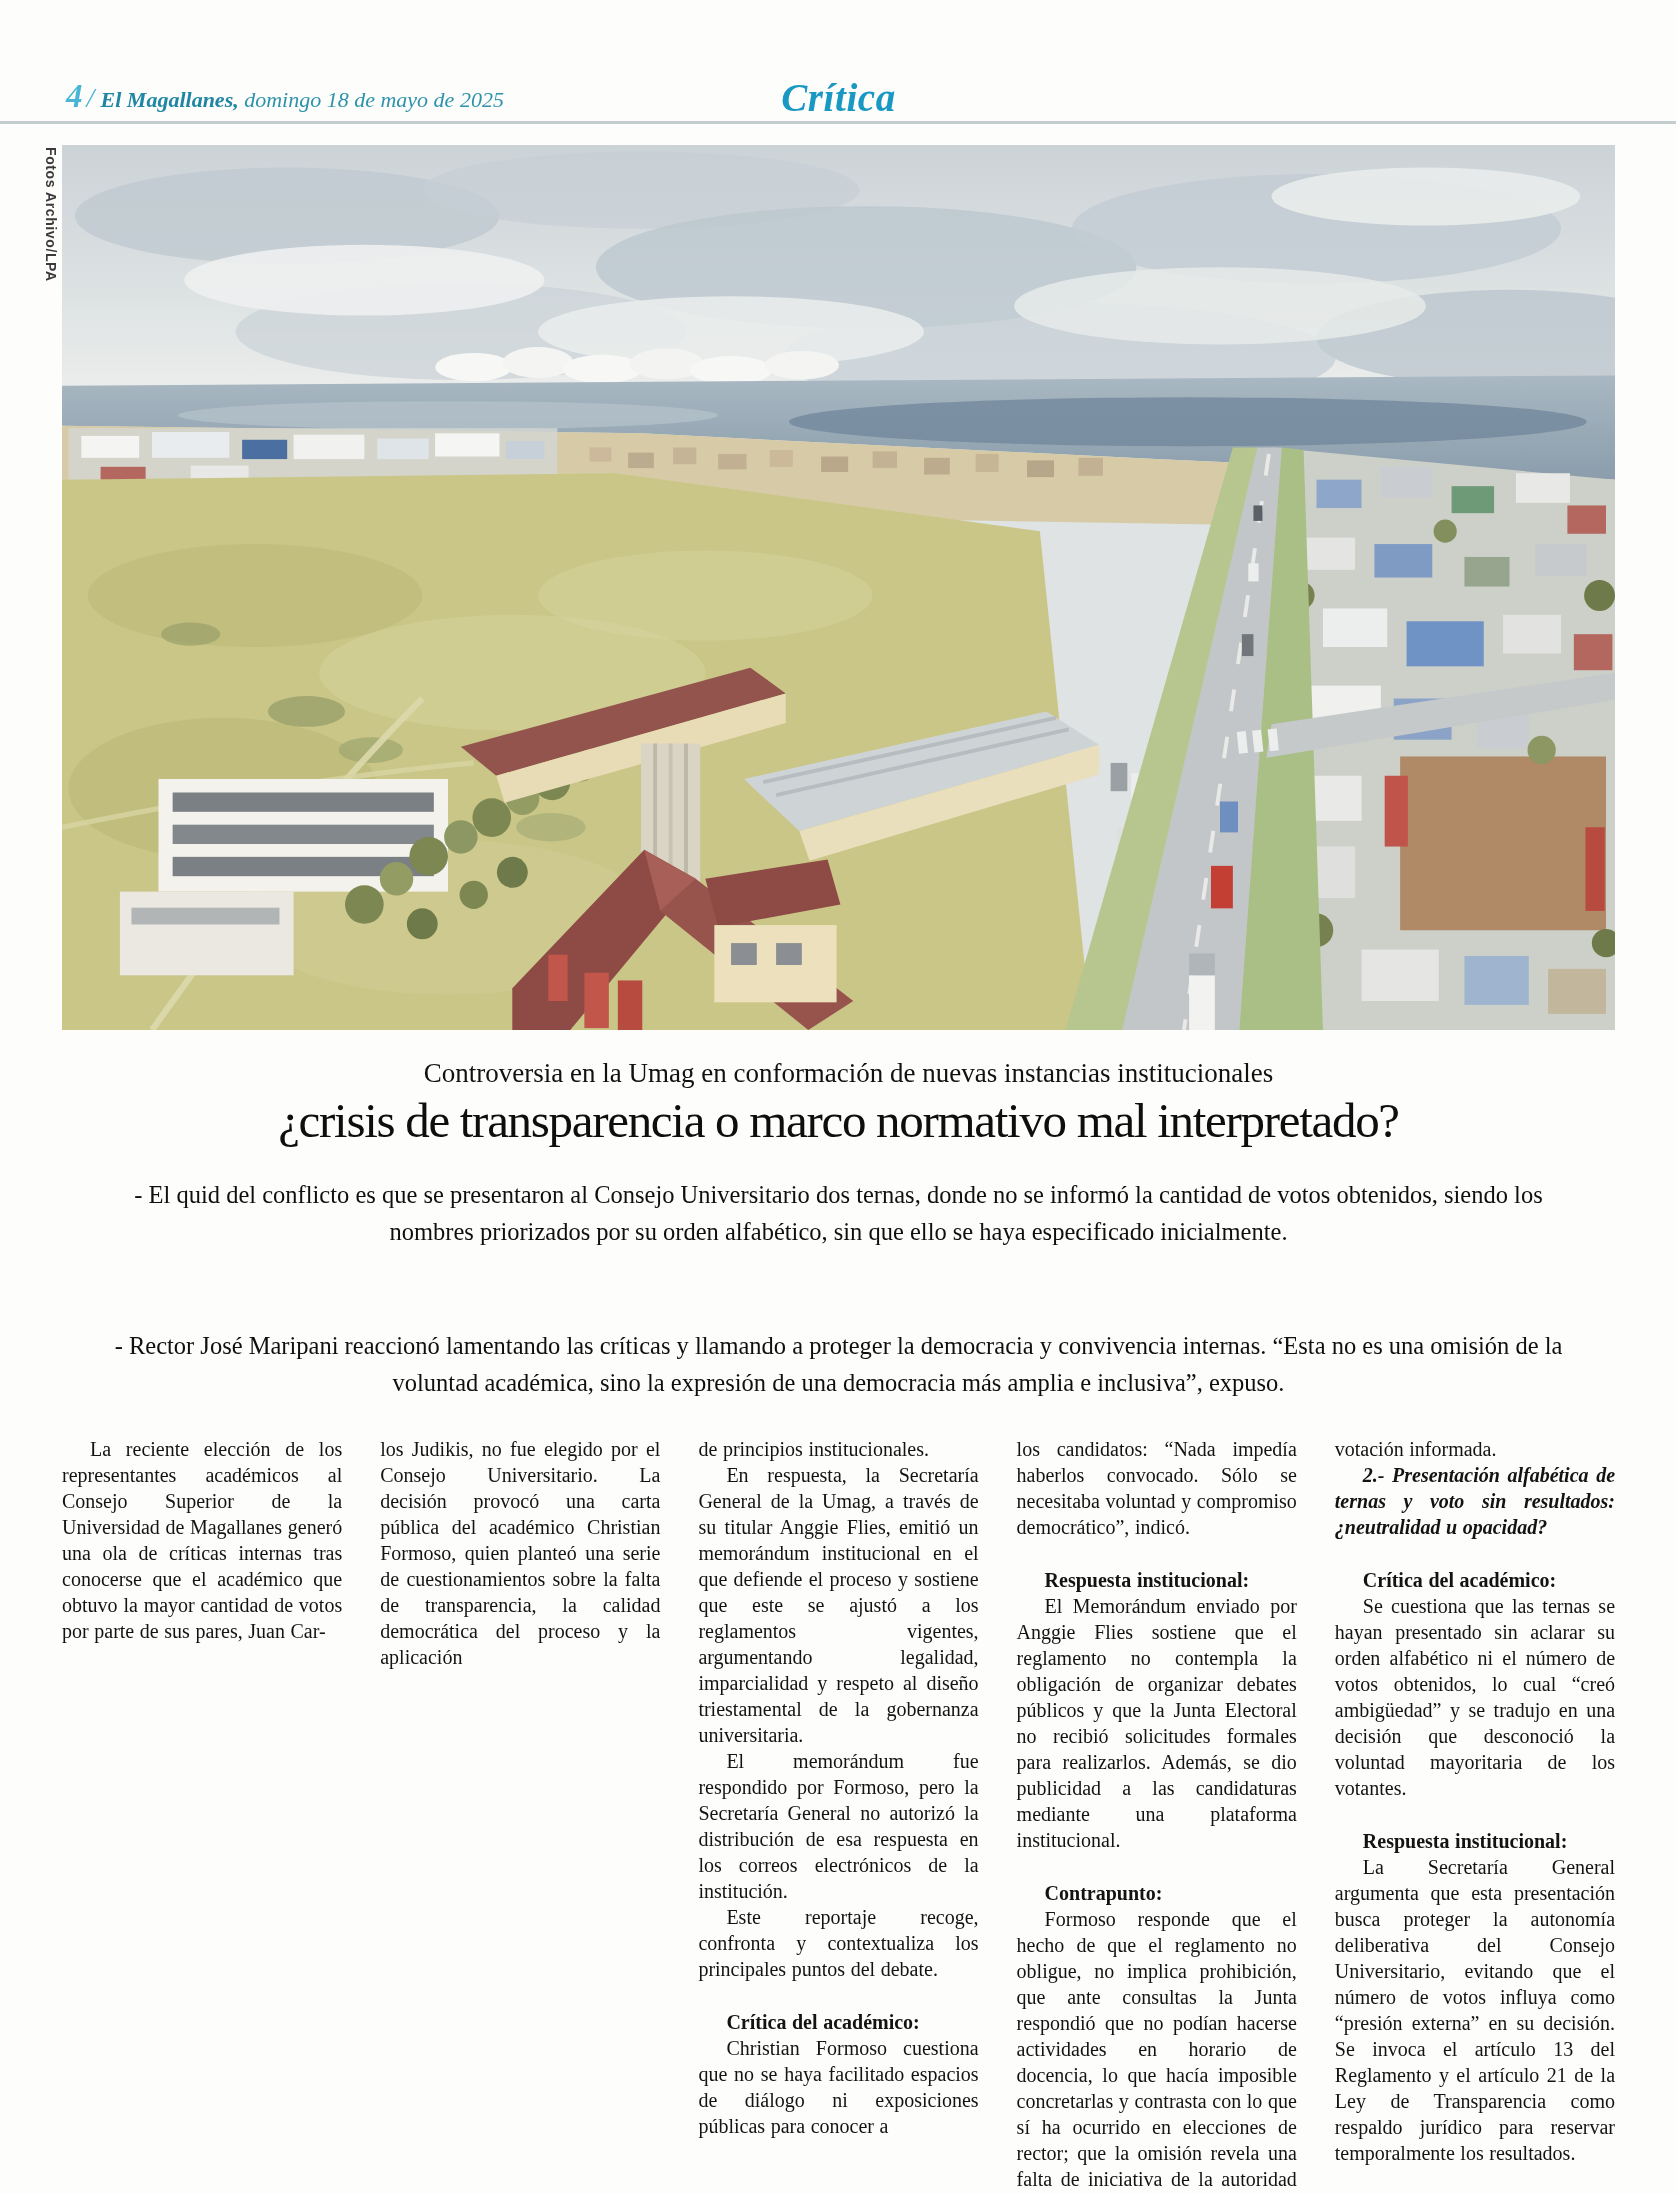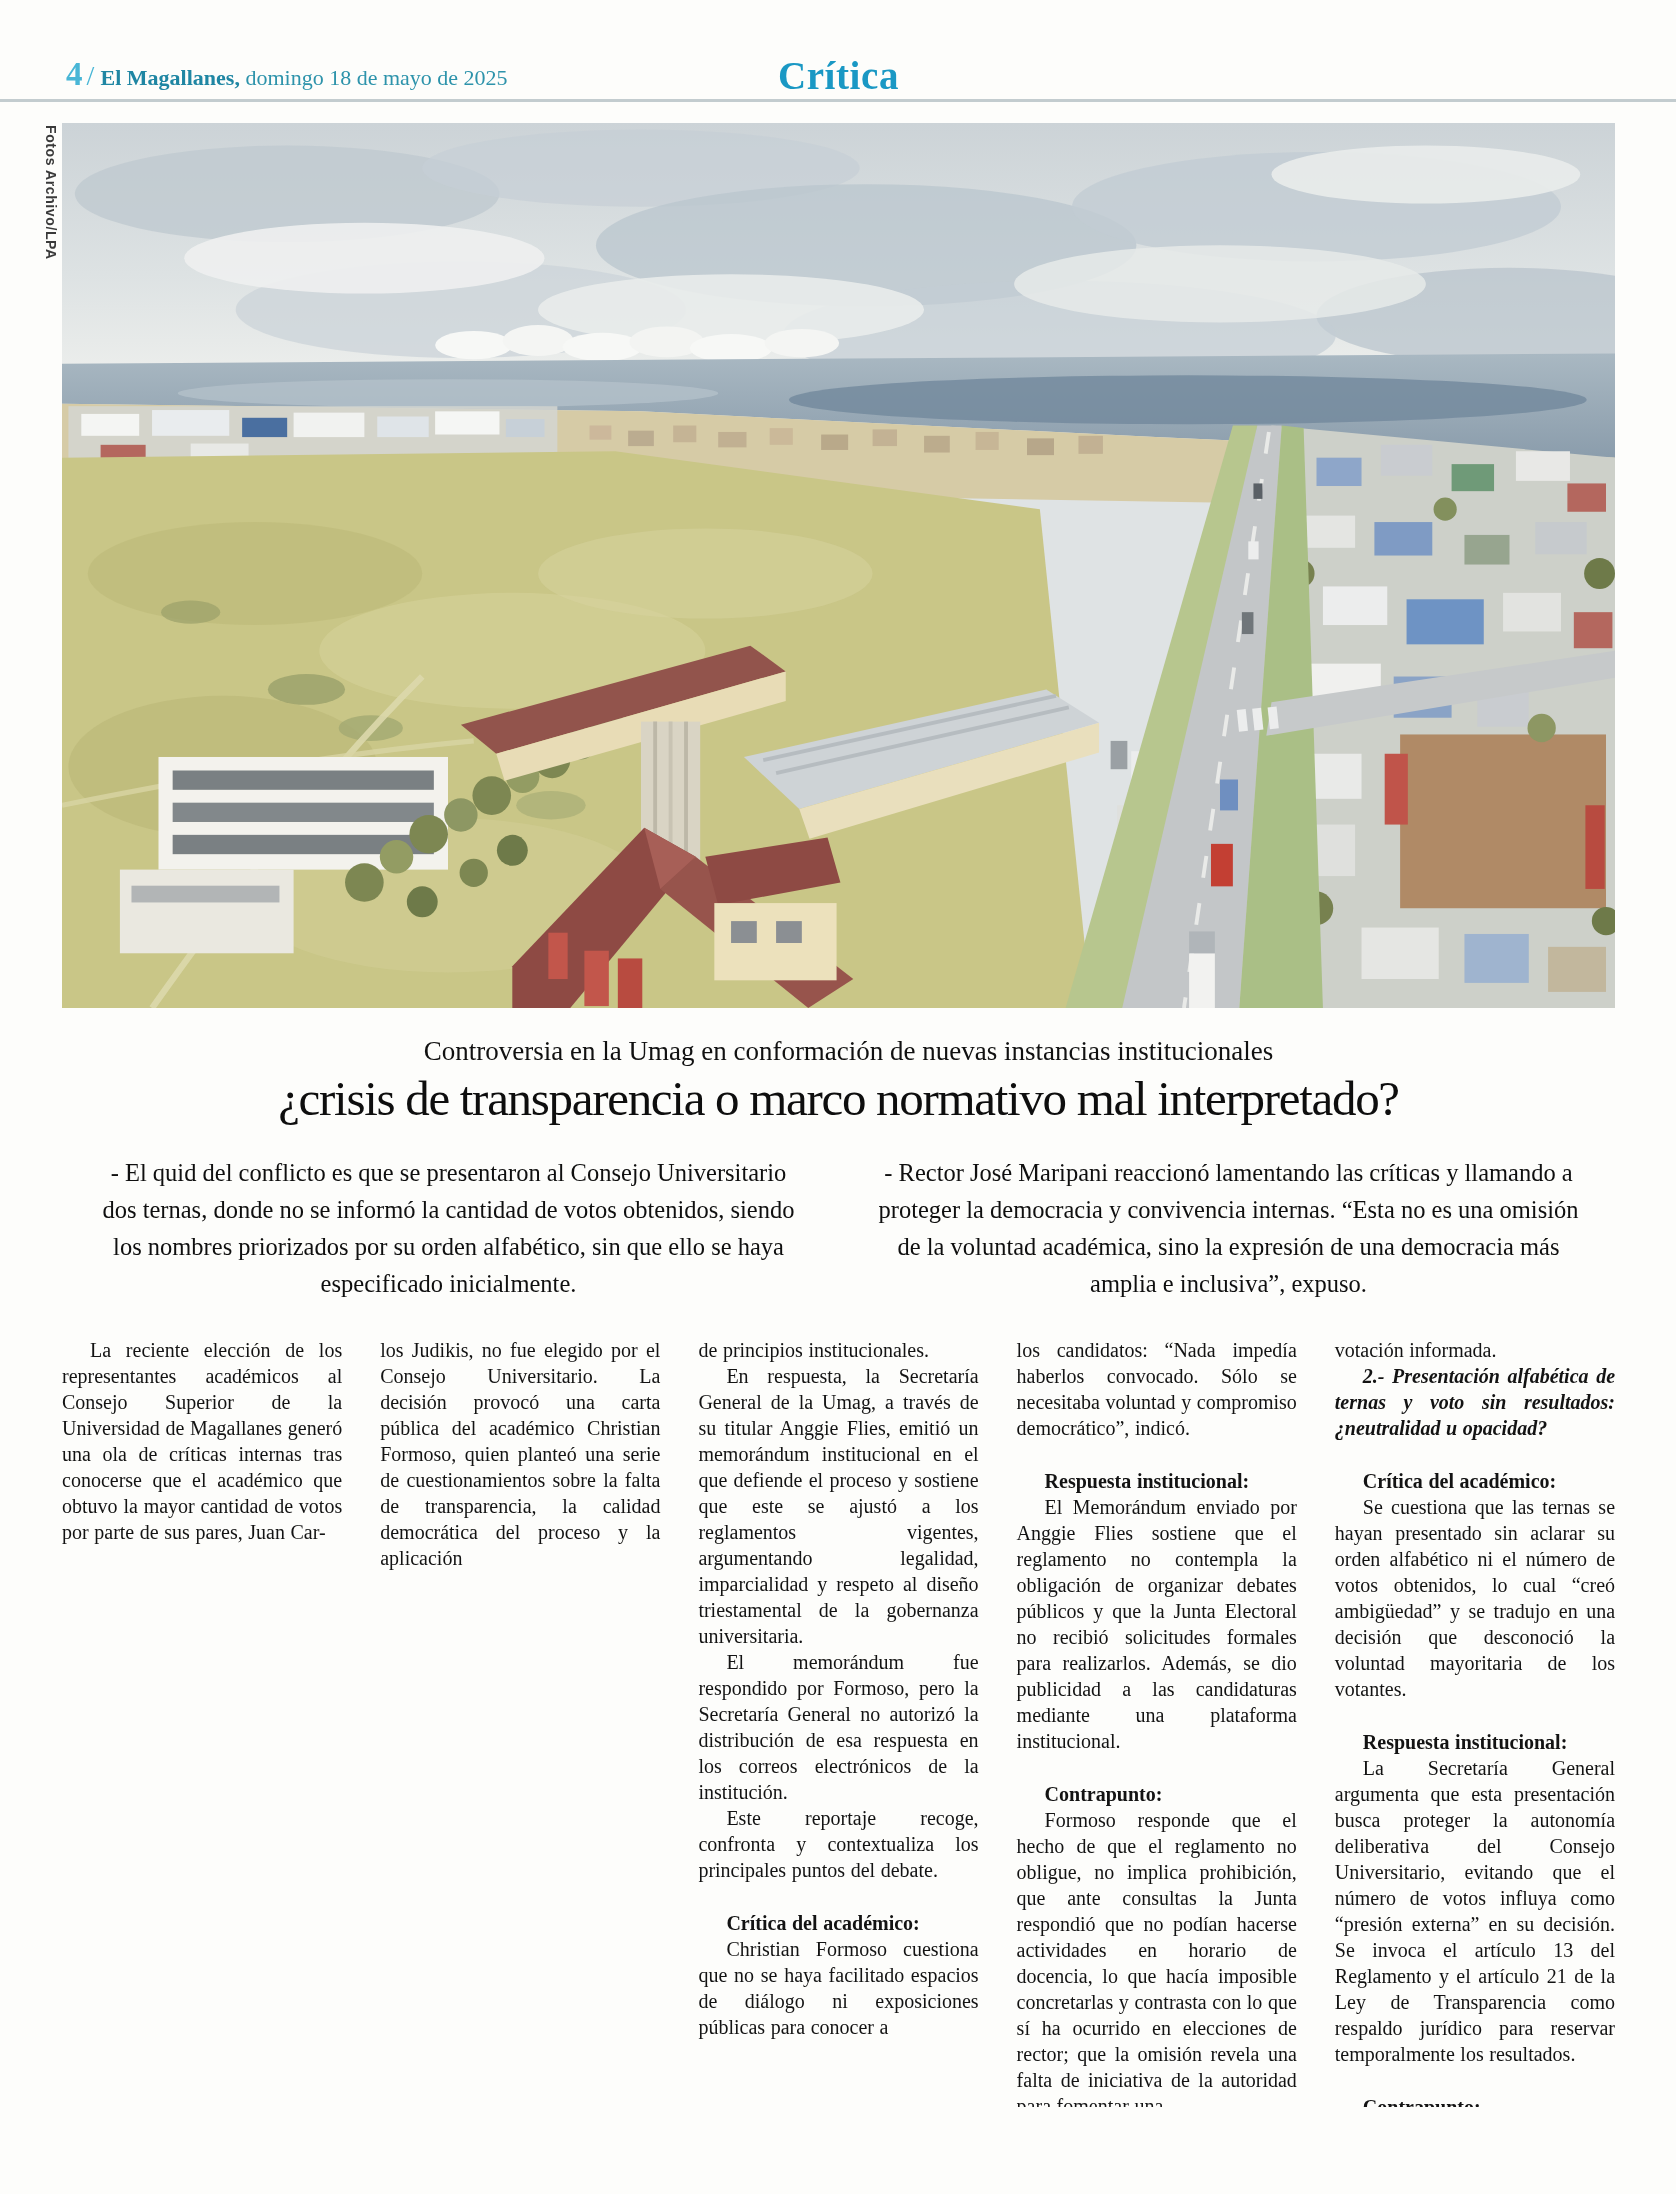--- a/index.html
+++ b/index.html
@@ -13,21 +13,21 @@
   html,body{background:#ffffff;}
   .page{
     position:relative;
     width:1677px;height:2194px;
     background:#fdfdfb;
     overflow:hidden;
     font-family:"Liberation Serif", serif;
     color:var(--ink);
   }
   
-  .header{position:relative;height:102px;}
+  .header{position:relative;height:124px;font-style:italic;}
   .header-rule{position:absolute;left:0;right:0;bottom:0;height:2.6px;background:var(--rule-gray);}
   .masthead-left{position:absolute;left:66px;bottom:9px;font-size:22px;color:var(--masthead-teal);white-space:nowrap;}
   .masthead-left .page-num{font-size:33px;color:var(--light-cyan);font-weight:bold;}
   .masthead-left .sep{font-size:28px;color:var(--light-cyan);padding:0 6.4px 0 3.9px;}
   .masthead-left .paper-name{font-weight:bold;color:#1f86a3;}
   .section-title{
     position:absolute;left:50%;transform:translateX(-50%);bottom:3.9px;
     font-size:39px;font-weight:bold;color:#1a98c4;letter-spacing:0.6px;
   }
   
@@ -46,21 +46,21 @@
     margin-top:6.4px;text-align:center;
     font-size:49px;font-weight:bold;letter-spacing:-0.6px;
     color:var(--accent-cyan);
   }
   .headline-2{
     margin-top:3.9px;text-align:center;
     font-size:49px;font-weight:normal;letter-spacing:-1.3px;
     color:#0e0e0e;
   }
   
-  .deck{display:flex;gap:77px;margin:27px 97px 0 97px;}
+  .deck{display:flex;gap:77px;margin:27px 97px 0 97px;flex-direction:column;}
   .deck .deck-col{flex:1;text-align:center;font-size:24.5px;line-height:37px;color:#0f0f0f;}
   
   .body-cols{
     display:flex;gap:38px;
     margin:35px 62px 0 62px;
     height:770px;overflow:hidden;
   }
   .body-cols .col{flex:1;min-width:0;}
   .col p{
     font-size:20px;line-height:26px;

